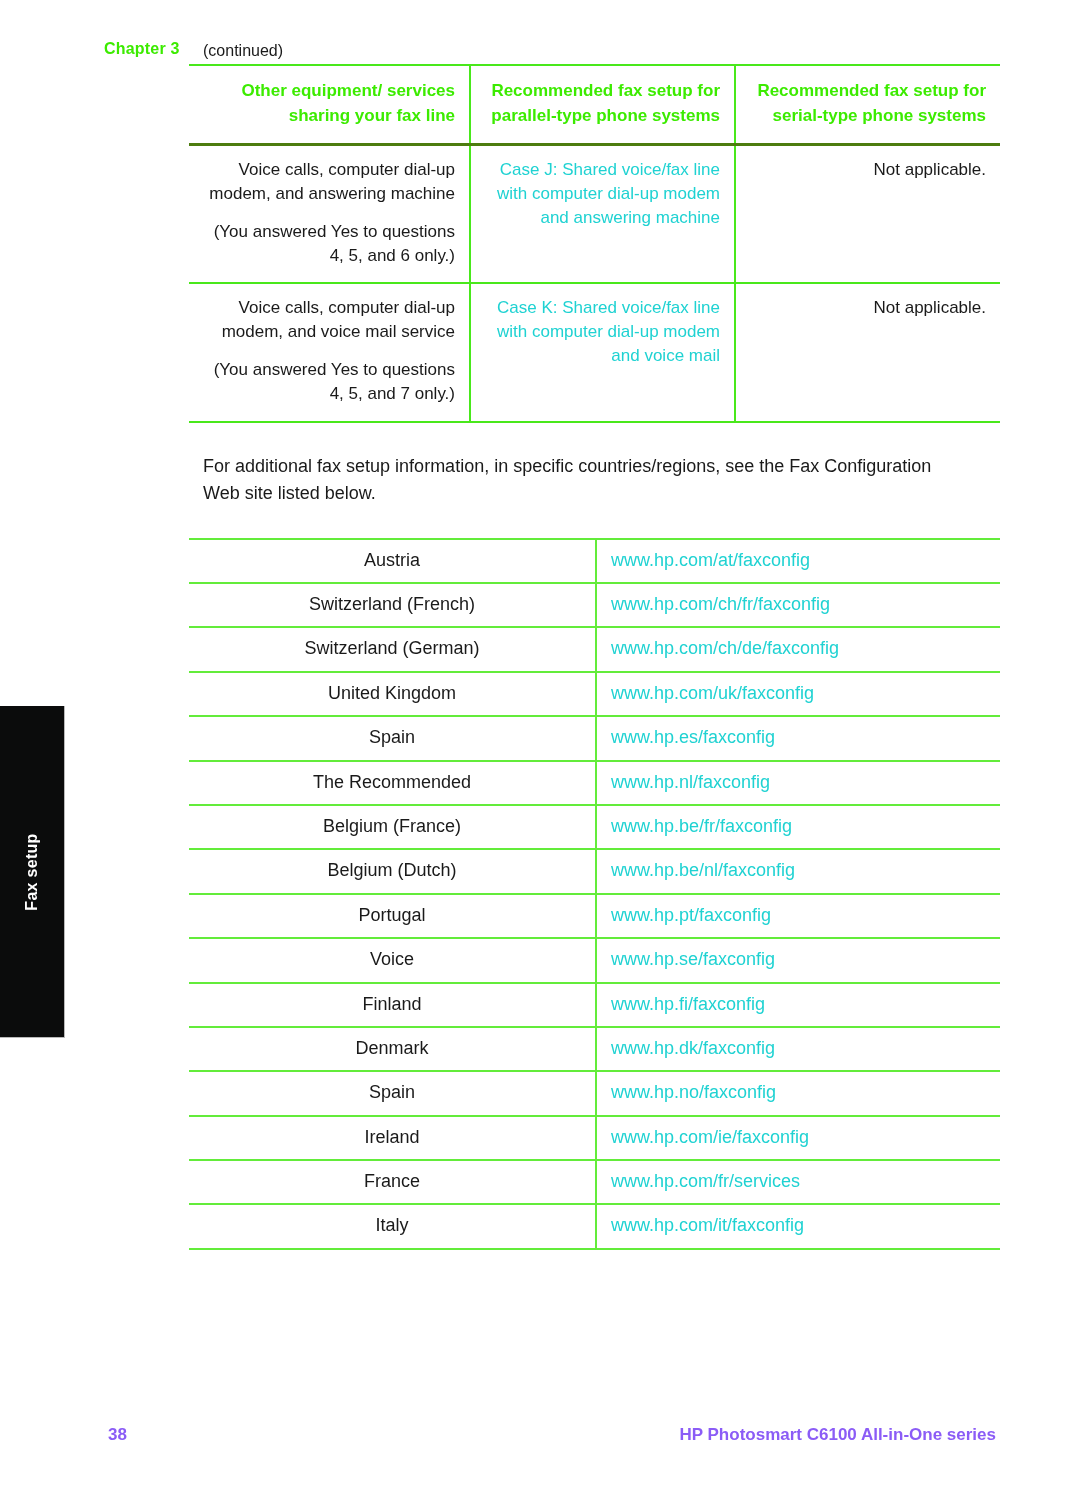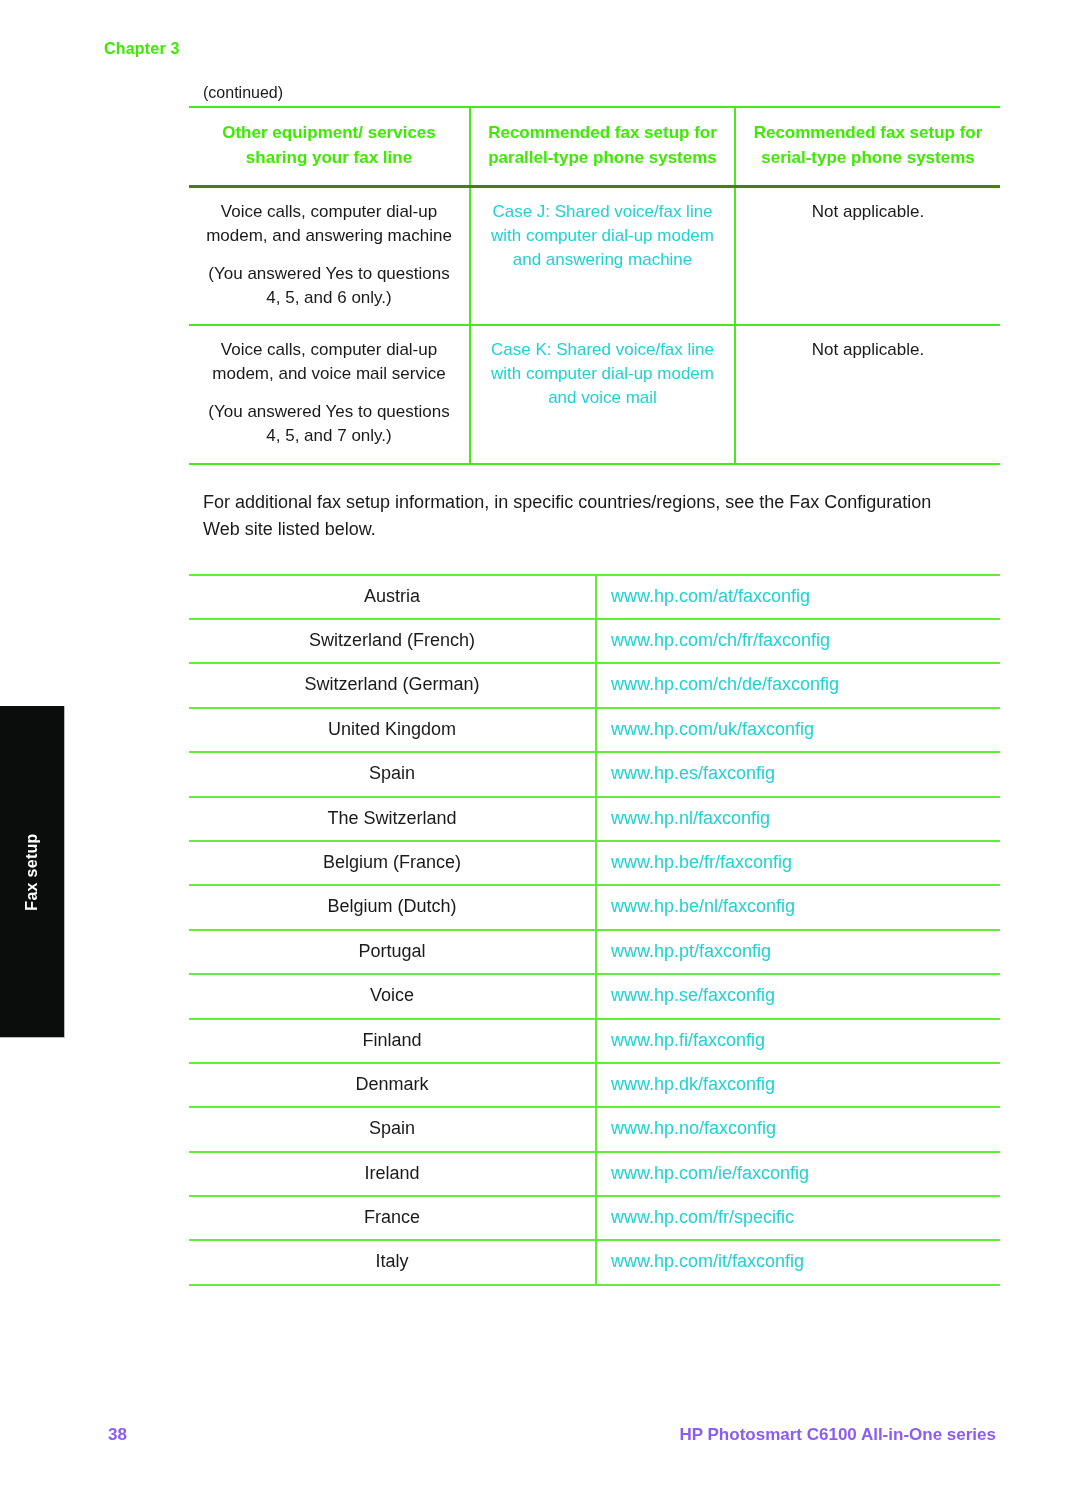--- a/index.html
+++ b/index.html
@@ -56,21 +56,21 @@
   .content {
     position: absolute;
     left: 189px;
     top: 0;
     width: 811px;
   }
 
   .continued {
     font-size: 16px;
     color: #1a1a1a;
-    margin-top: 84px;
+    margin-top: 42px;
     margin-left: 14px;
     line-height: 1.1;
   }
 
   
   table.doc-table {
     border-collapse: collapse;
     width: 811px;
     table-layout: fixed;
   }
@@ -83,21 +83,21 @@
 
   .cases-table th,
   .cases-table td {
     vertical-align: top;
     padding: 12px 14px 14px 14px;
     border-top: 2px solid #49E81B;
     border-bottom: 2px solid #49E81B;
     border-left: 2px solid #49E81B;
     font-size: 17px;
     line-height: 1.42;
-    text-align: center;
+    text-align: right;
   }
   .cases-table th:first-child,
   .cases-table td:first-child { border-left: none; }
   .cases-table th:last-child,
   .cases-table td:last-child { border-right: none; }
 
   .cases-table th {
     color: #3CEB00;
     font-weight: bold;
     font-size: 17px;
@@ -108,21 +108,21 @@
   .cases-table tr.row-first td { border-top: 3px solid #4d7c0f; }
 
   .cell-para { margin: 0; }
   .cell-para + .cell-para { margin-top: 14px; }
   .link-text { color: #1FD2D2; }
 
   
   .body-para {
     font-size: 18px;
     line-height: 1.5;
-    margin: 24px 0 0 14px;
+    margin: 30px 0 0 14px;
     max-width: 740px;
     color: #1a1a1a;
   }
 
   
   .country-table { margin-top: 31px; }
   .country-table col.k1 { width: 407px; }
   .country-table col.k2 { width: 404px; }
 
   .country-table td {
@@ -233,21 +233,21 @@
         </tr>
         <tr>
           <td>United Kingdom</td>
           <td class="url-cell">www.hp.com/uk/faxconfig</td>
         </tr>
         <tr>
           <td>Spain</td>
           <td class="url-cell">www.hp.es/faxconfig</td>
         </tr>
         <tr>
-          <td>The Switzerland</td>
+          <td>The Recommended</td>
           <td class="url-cell">www.hp.nl/faxconfig</td>
         </tr>
         <tr>
           <td>Belgium (France)</td>
           <td class="url-cell">www.hp.be/fr/faxconfig</td>
         </tr>
         <tr>
           <td>Belgium (Dutch)</td>
           <td class="url-cell">www.hp.be/nl/faxconfig</td>
         </tr>
@@ -270,21 +270,21 @@
         <tr>
           <td>Spain</td>
           <td class="url-cell">www.hp.no/faxconfig</td>
         </tr>
         <tr>
           <td>Ireland</td>
           <td class="url-cell">www.hp.com/ie/faxconfig</td>
         </tr>
         <tr>
           <td>France</td>
-          <td class="url-cell">www.hp.com/fr/specific</td>
+          <td class="url-cell">www.hp.com/fr/services</td>
         </tr>
         <tr>
           <td>Italy</td>
           <td class="url-cell">www.hp.com/it/faxconfig</td>
         </tr>
       </tbody>
   </table>
 
 </div>
 

